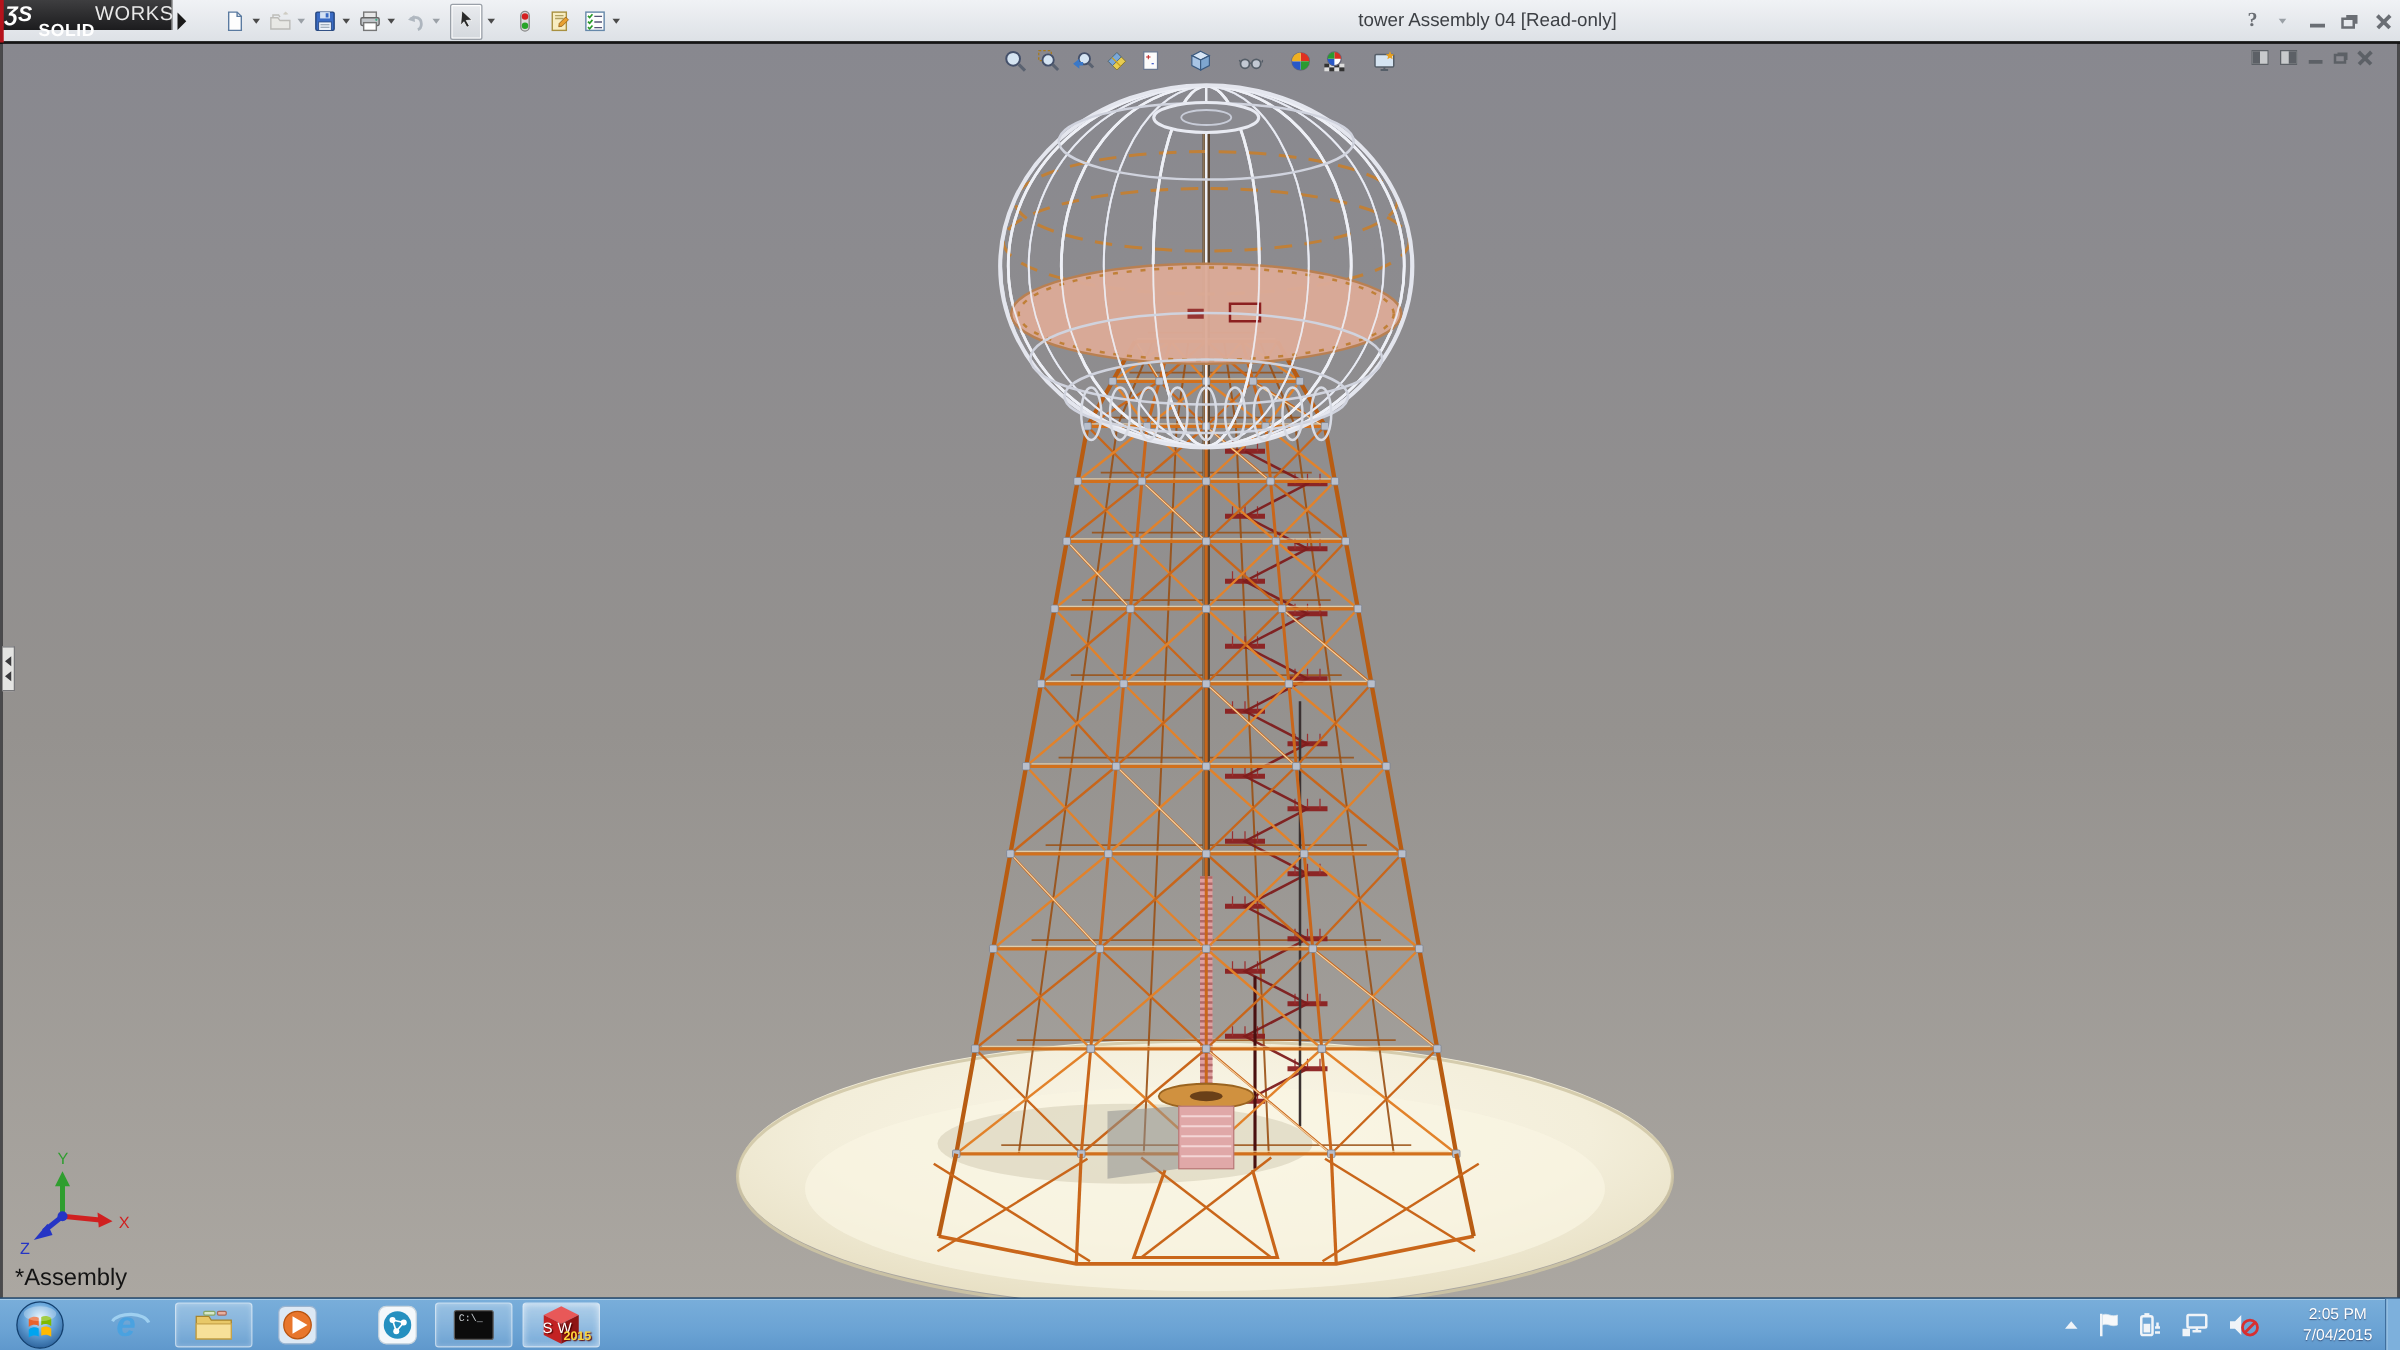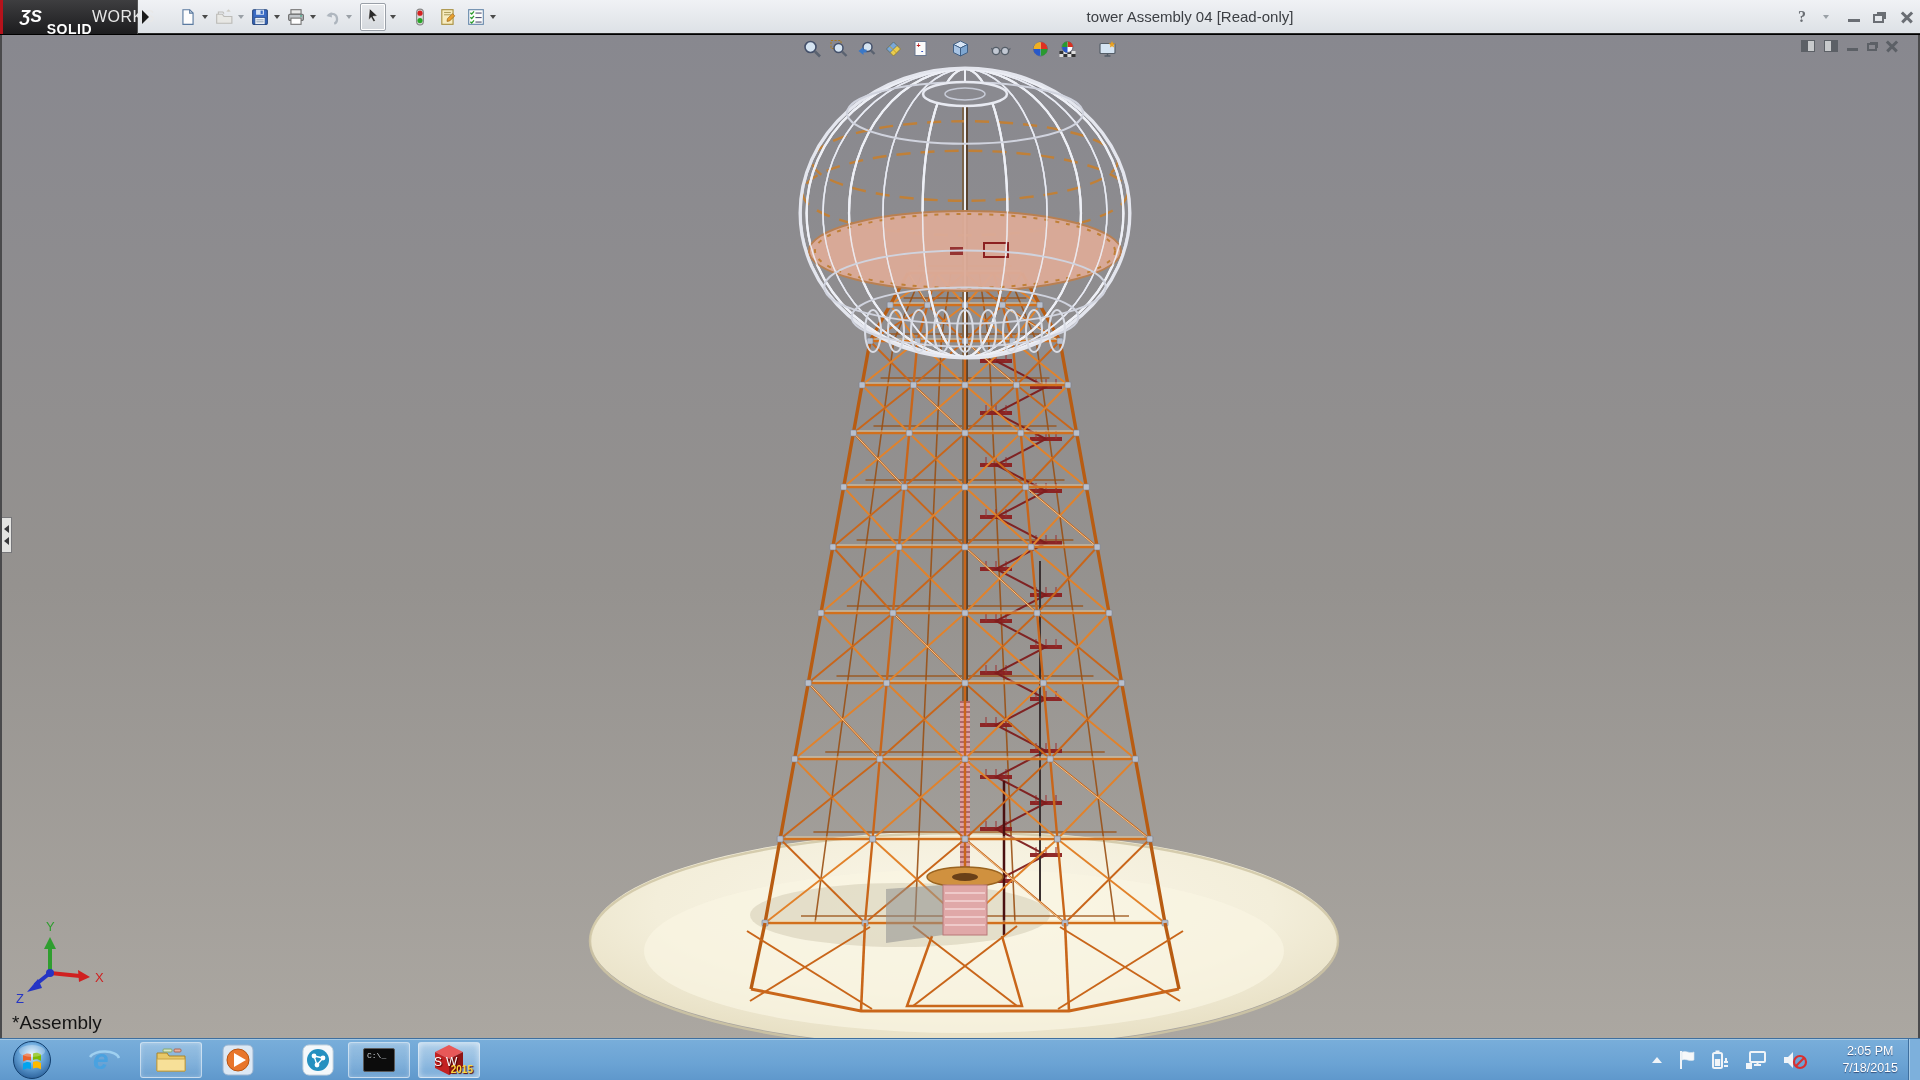--- a/index.html
+++ b/index.html
@@ -3,23 +3,23 @@
 <meta charset="utf-8">
 <style>
   * { margin:0; padding:0; box-sizing:border-box; }
   html,body { width:1920px; height:1080px; overflow:hidden;
     font-family:"Liberation Sans", sans-serif; background:#000; }
   #screen { position:relative; width:1920px; height:1080px; }
 
   
   #titlebar { position:absolute; left:0; top:0; width:1920px; height:34px;
     background:linear-gradient(#f0f2f5,#dde1e6); border-bottom:1px solid #2a2a2a; }
-  #logo-block { position:absolute; left:0; top:0; width:138px; height:34px;
+  #logo-block { position:absolute; left:0; top:0; width:138px; height:24px;
     background:linear-gradient(#3e3e40,#1c1c1e); display:flex; align-items:center;
-    padding-left:20px; border-right:1px solid #555; }
+    padding-left:4px; border-right:1px solid #555; }
   #logo-red { position:absolute; left:0; top:0; width:3px; height:34px; background:#b5121b; }
   .logo-mark { color:#fff; font-size:17px; font-weight:bold; font-style:italic; margin-right:5px; }
   .logo-bold { color:#fff; font-size:14px; font-weight:bold; letter-spacing:.5px;margin-top:24px; }
   .logo-light { color:#e8e8e8; font-size:16px; font-weight:300; letter-spacing:.5px; }
   #menu-arrow { position:absolute; left:142px; top:10px; width:0; height:0;
     border-left:7px solid #1a1a1a; border-top:7px solid transparent; border-bottom:7px solid transparent; }
   #main-toolbar { position:absolute; left:178px; top:3px; display:flex; align-items:center; height:28px; }
   .tbtn { display:flex; align-items:center; padding:2px 1px; border-radius:2px; }
   .tbtn svg { display:block; }
   .caret { width:0; height:0; border-top:4px solid #4a4a4a; border-left:3.5px solid transparent;
@@ -786,17 +786,17 @@
         </svg>
       <svg width="26" height="22" viewBox="0 0 26 22">
           <polygon points="2,8 6,8 11,3 11,19 6,14 2,14" fill="#f0f4f8"></polygon>
           <circle cx="18" cy="13" r="6" fill="none" stroke="#d83030" stroke-width="2.2"></circle>
           <line x1="14" y1="17" x2="22" y2="9" stroke="#d83030" stroke-width="2.2"></line>
         </svg>
     </div>
 
     <div id="clock">
       <span>2:05 PM</span>
-      <span>7/18/2015</span>
+      <span>7/04/2015</span>
     </div>
     <div id="show-desktop"></div>
   </div>
 </div>
 
 </body></html>

